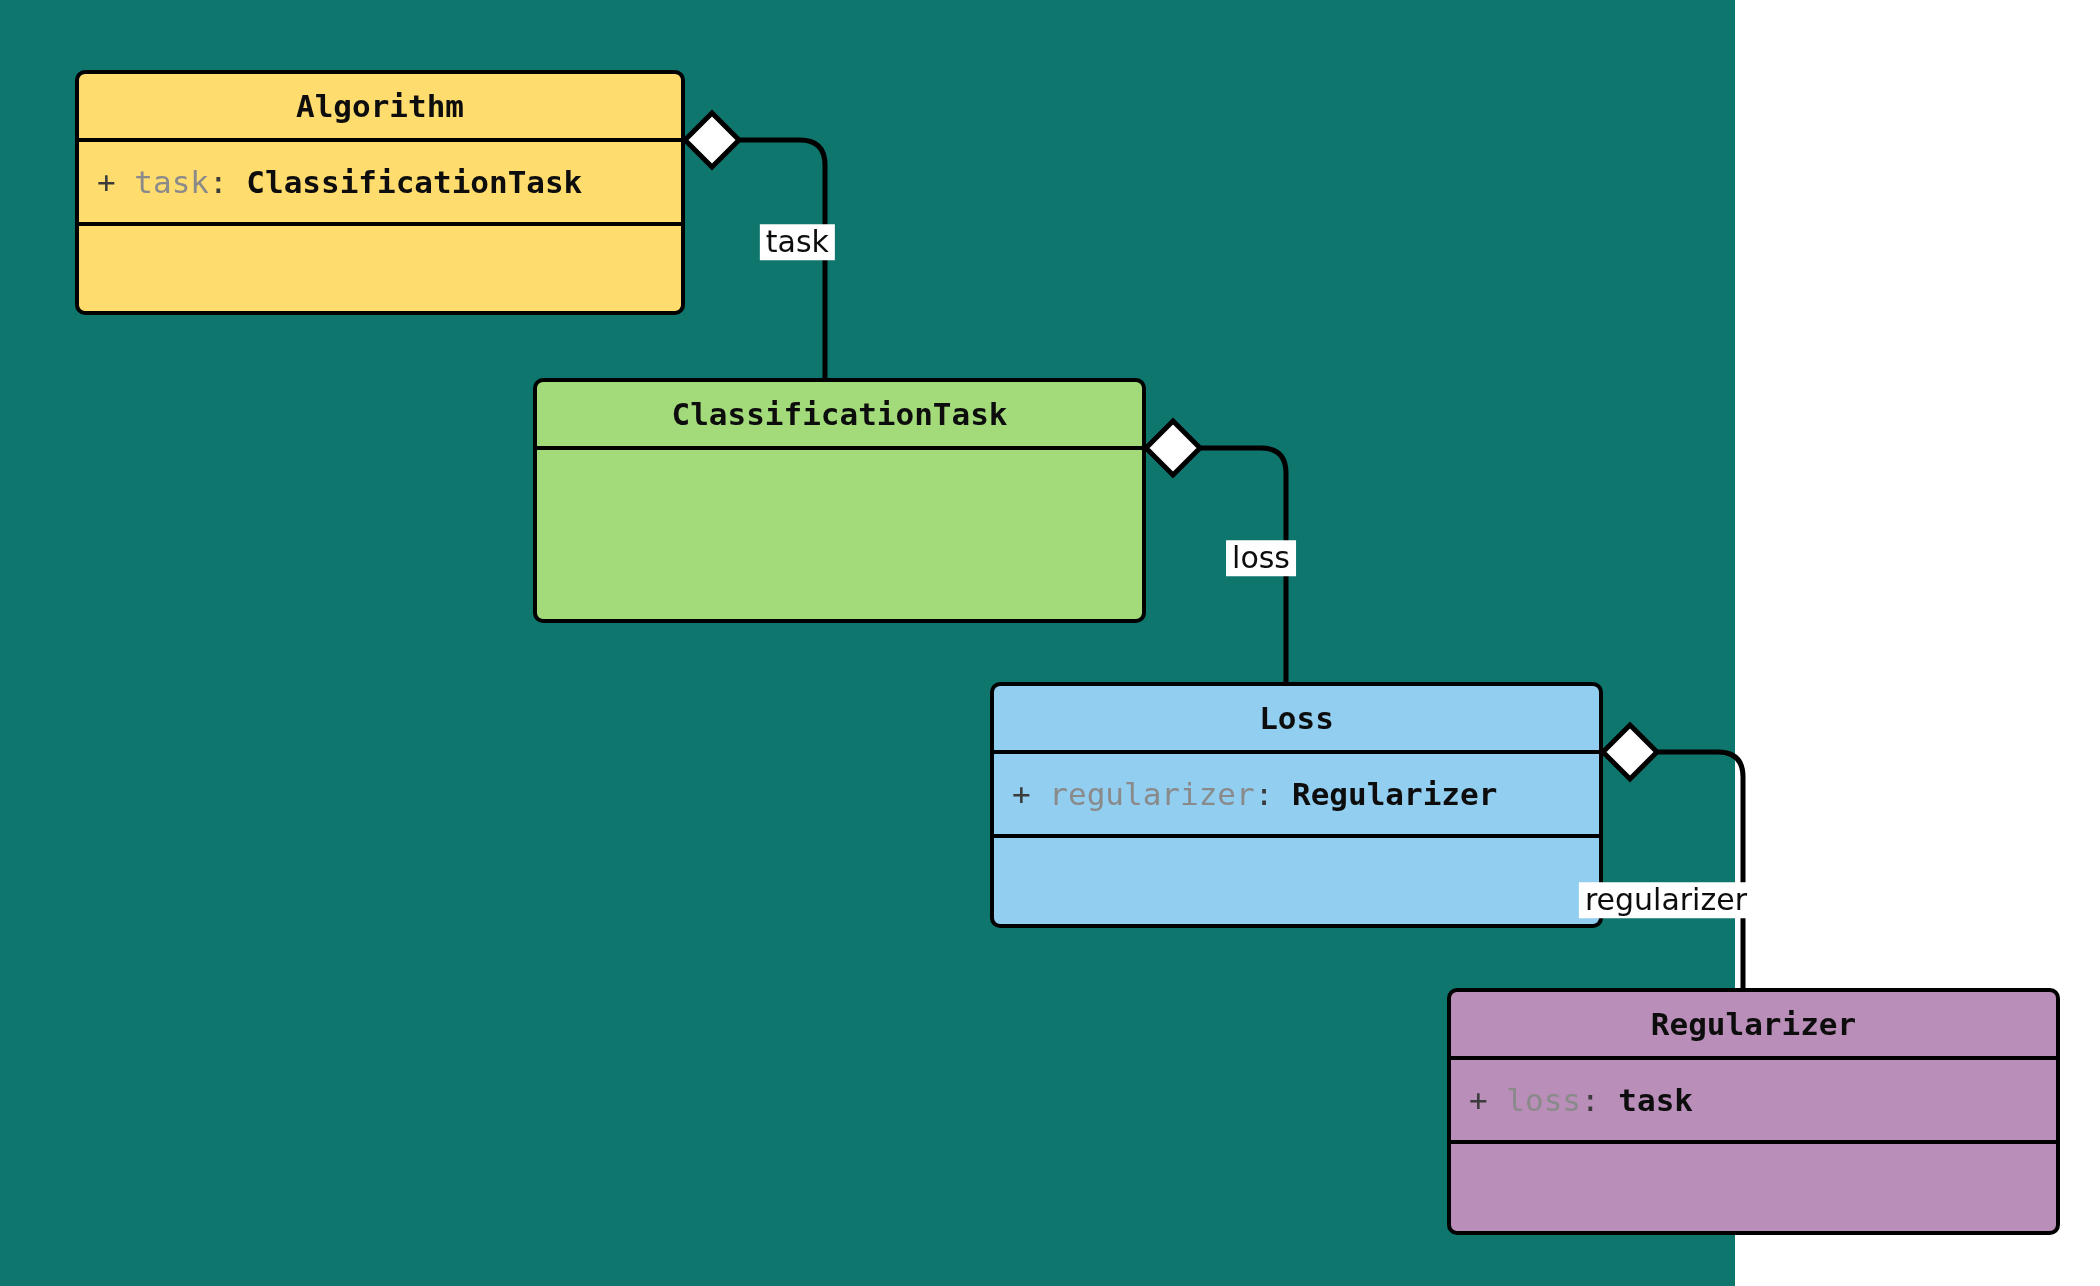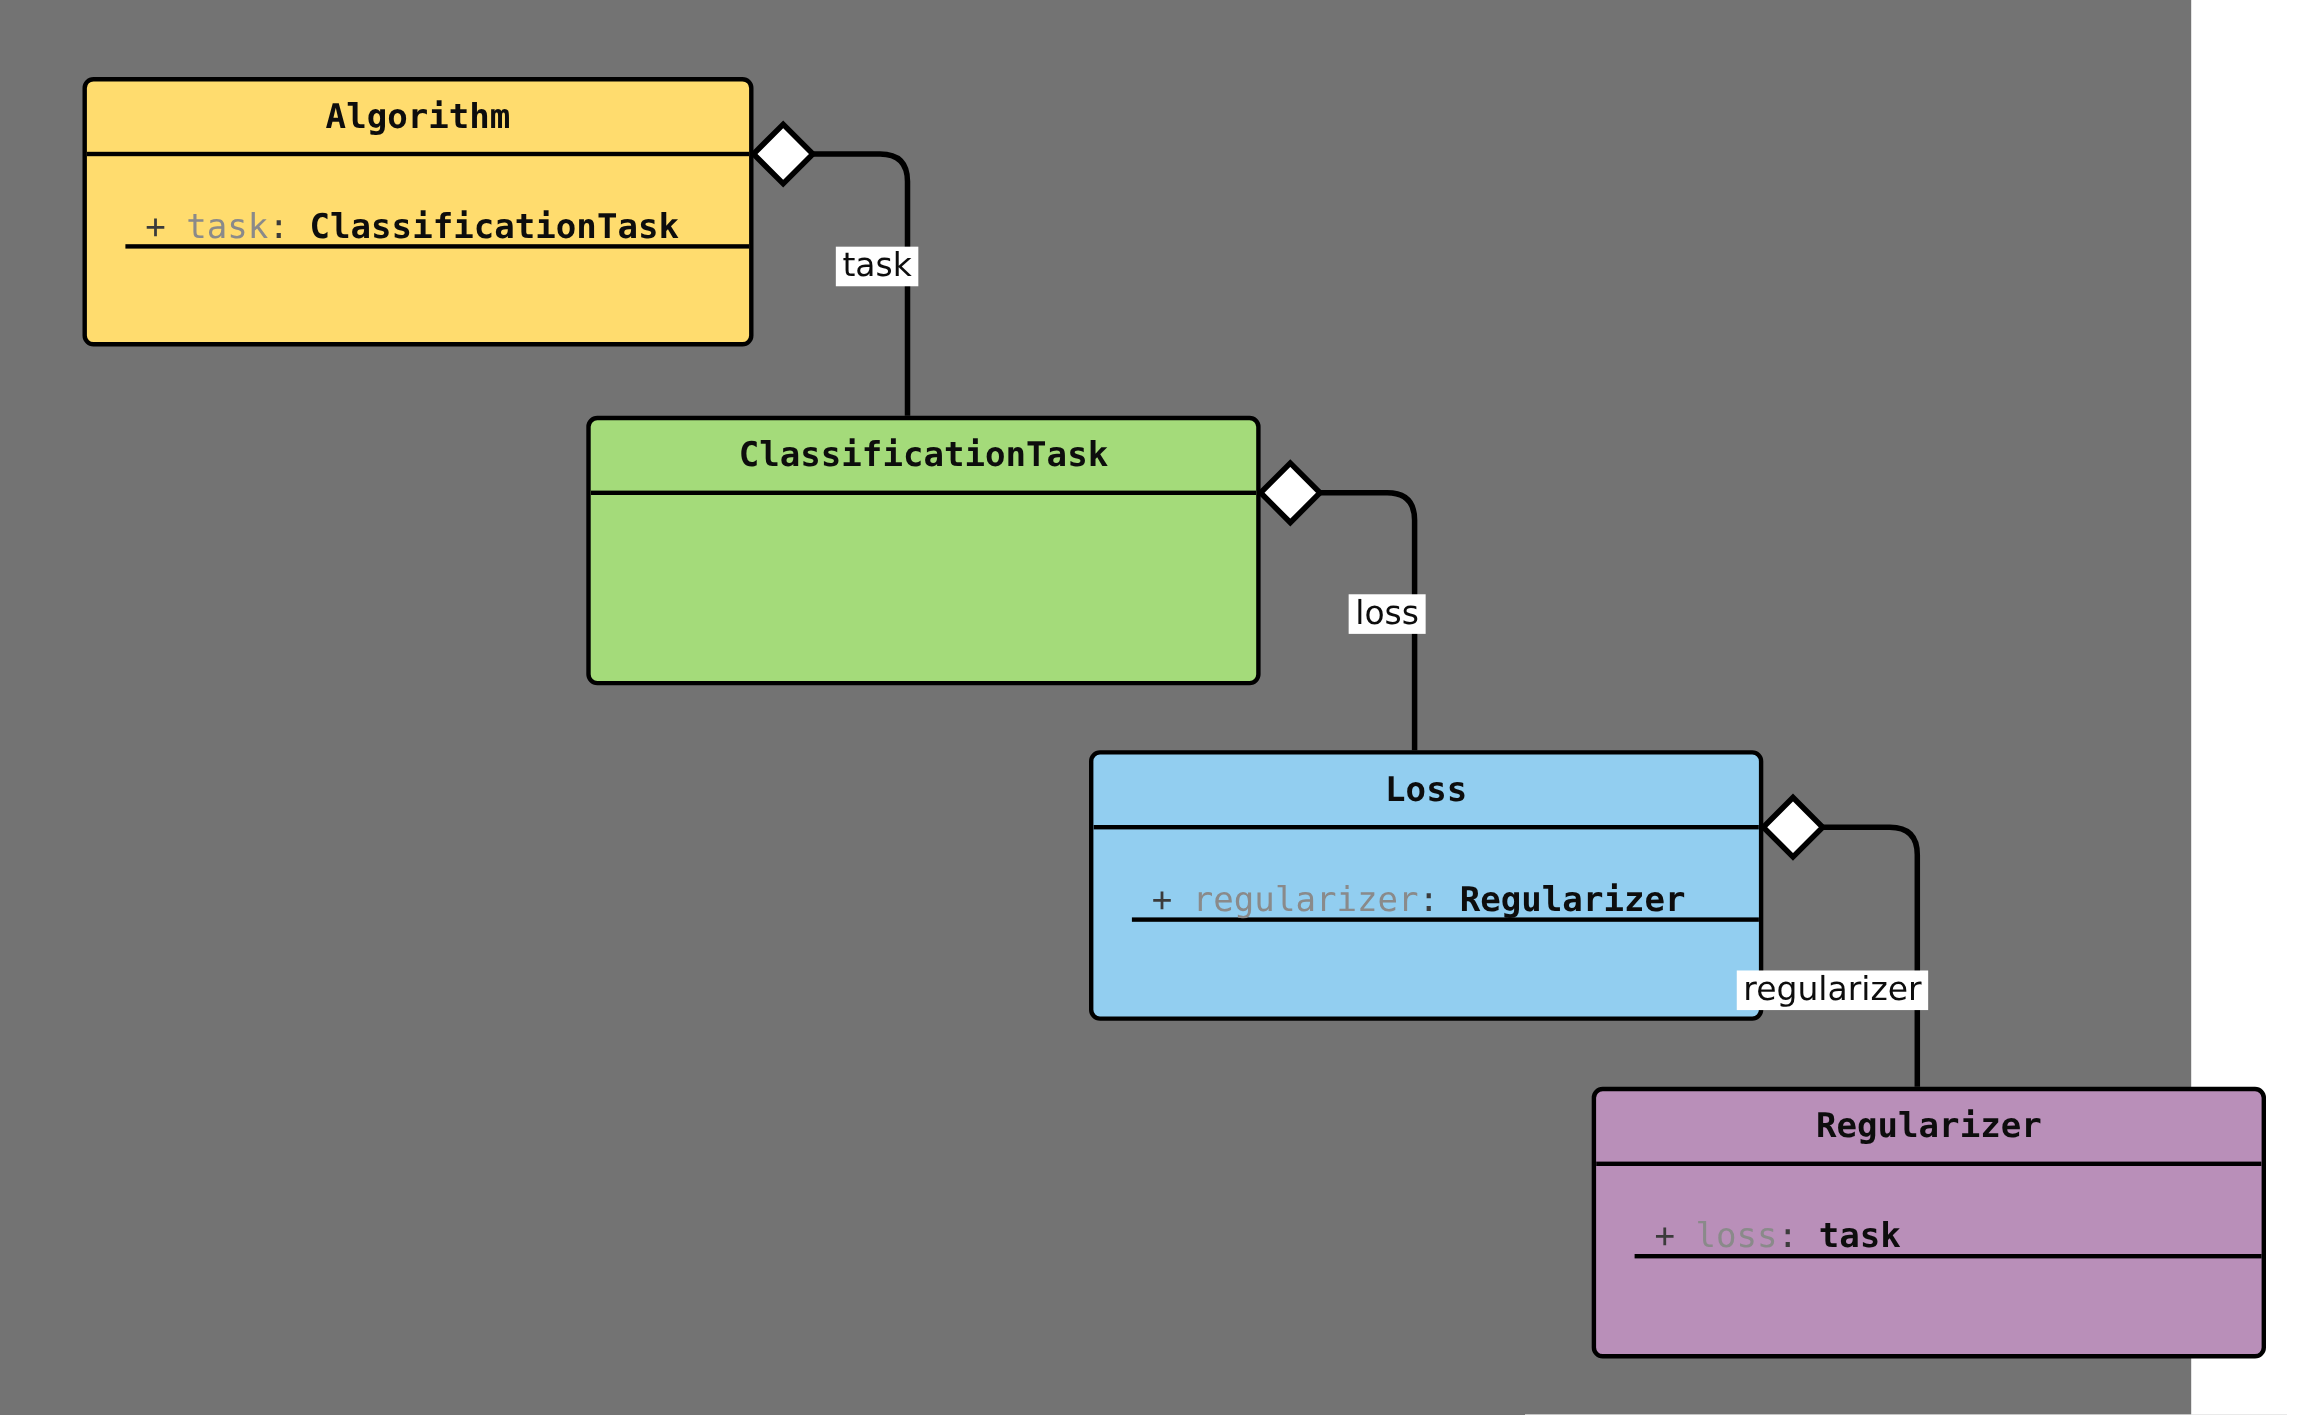--- a/index.html
+++ b/index.html
@@ -8,23 +8,23 @@
     background: #ffffff;
   }
   body {
     width: 2100px;
     height: 1286px;
     font-family: "DejaVu Sans", sans-serif;
     overflow: hidden;
   }
   #canvas {
     position: relative;
-    width: 1992px;
+    width: 1735px;
     height: 1286px;
-    background: #737373;
+    background: #0f766e;
   }
   
   #edges {
     position: absolute;
     left: 0;
     top: 0;
     width: 2100px;
     height: 1286px;
   }
   
@@ -51,24 +51,23 @@
     font-size: 31px;
     color: #0d0d0d;
     letter-spacing: 0px;
     white-space: nowrap;
   }
   .uml-attrs {
     box-sizing: border-box;
     width: 100%;
     height: 84px;
     display: flex;
-    align-items: flex-end;
+    align-items: center;
     border-bottom: 4px solid #000000;
     padding-left: 18px;
-    margin-left: 35px;
   }
   .attr-row {
     font-family: "DejaVu Sans Mono", monospace;
     font-size: 31px;
     white-space: nowrap;
     line-height: 1;
   }
   .attr-vis   { color: #3b3b3b; }
   .attr-name  { color: #8a8a8a; }
   .attr-colon { color: #3b3b3b; }

